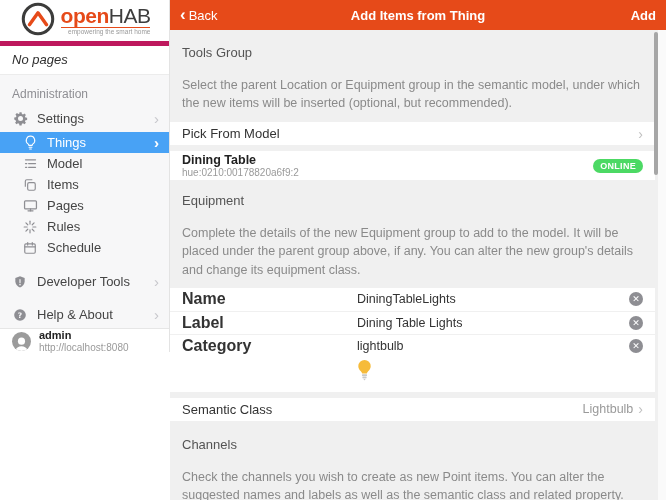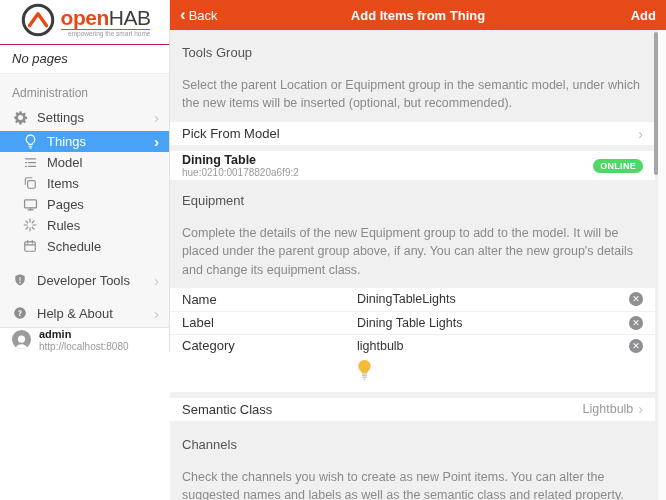--- a/index.html
+++ b/index.html
@@ -10,21 +10,21 @@
     display:flex;
   }
   
   .sidebar { width:170px; height:352px; background:#fff; display:flex; flex-direction:column; border-right:1px solid #e3e3e3; }
   .logo-wrap { height:76px; display:flex; align-items:center; justify-content:center; gap:4px; }
   .logo-text { line-height:1; }
   .logo-brand { font-size:21px; letter-spacing:-0.5px; }
   .logo-brand .open { color:#e64a19; font-weight:600; }
   .logo-brand .hab { color:#3d3d3d; font-weight:500; }
   .logo-tagline { font-size:6.5px; color:#9a9a9a; text-align:right; margin-top:1px; border-top:1px solid #e64a19; padding-top:1px; }
-  .no-pages { padding:6px 12px 7px; font-style:italic; color:#2e2e2e; border-top:1px solid #be185d; border-bottom:1px solid #ececec; background:#fff; }
+  .no-pages { padding:6px 12px 7px; font-style:italic; color:#2e2e2e; border-top:5px solid #be185d; border-bottom:1px solid #ececec; background:#fff; }
   .menu { flex:1; background:#f7f7f8; padding-top:8px; }
   .section-label { color:#8e8e93; font-size:12px; padding:4px 12px 8px; }
   .menu-item { display:flex; align-items:center; height:19px; padding:0 10px 0 12px; color:#454545; cursor:pointer; margin-bottom:4px; }
   .menu-item .mi-icon { width:16px; height:16px; margin-right:9px; display:flex; align-items:center; justify-content:center; flex:none; }
   .menu-item .mi-label { flex:1; white-space:nowrap; }
   .menu-item .mi-chevron { color:#c7c7cc; font-size:15px; line-height:1; }
   .menu-item.active { background:#48a2f5; color:#fff; height:19px; }
   .menu-item.active .mi-chevron { color:#fff; font-weight:bold; }
   .menu-item.child { padding-left:22px; height:21px; margin-bottom:0; }
   .menu-item.child.active { padding-left:22px; }
@@ -51,21 +51,21 @@
   .link-row { height:23px; margin-top:10px; cursor:pointer; }
   .link-row .row-chevron { margin-left:auto; color:#c0c0c0; font-size:14px; }
   .thing-row { height:29px; margin-top:6px; align-items:center; }
   .thing-info { line-height:1.15; }
   .thing-name { font-weight:bold; font-size:12.5px; color:#222; }
   .thing-uid { font-size:10px; color:#9a9a9a; }
   .badge-online { margin-left:auto; background:#4cd964; color:#fff; font-size:9px; font-weight:bold; padding:2px 7px; border-radius:9px; letter-spacing:.3px; }
   .form-card { background:#fff; margin-right:11px; margin-top:9px; padding-bottom:2px; }
   .form-row { display:flex; align-items:center; height:23px; padding:0 12px; }
   .form-row + .form-row { border-top:1px solid #f0f0f0; }
-  .form-label { width:175px; flex:none; color:#333; font-size:13px; }
+  .form-label { width:175px; flex:none; color:#333; font-size:16px;font-weight:bold; }
   .form-input { flex:1; border:none; outline:none; font-family:inherit; font-size:12.5px; color:#333; background:transparent; }
   .clear-btn { width:14px; height:14px; border-radius:50%; background:#8e8e93; color:#fff; font-size:9px; line-height:14px; text-align:center; cursor:pointer; flex:none; font-weight:bold; }
   .category-icon-row { padding:2px 12px 6px 187px; }
   .semantic-row { height:23px; margin-top:6px; cursor:pointer; }
   .semantic-value { margin-left:auto; color:#9a9a9a; font-size:12.5px; }
   .semantic-row .row-chevron { color:#c0c0c0; font-size:14px; margin-left:5px; }
 </style>
 </head>
 <body>
 

